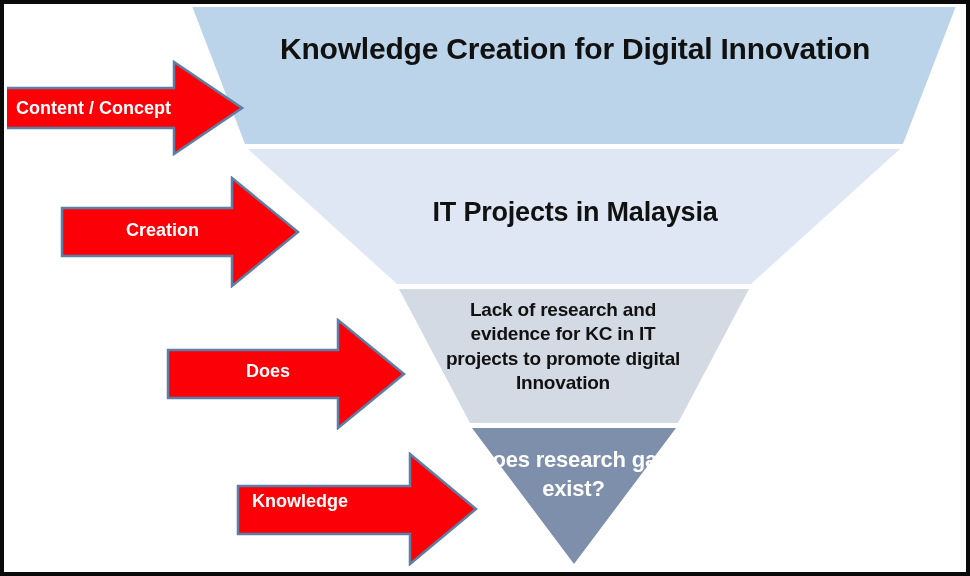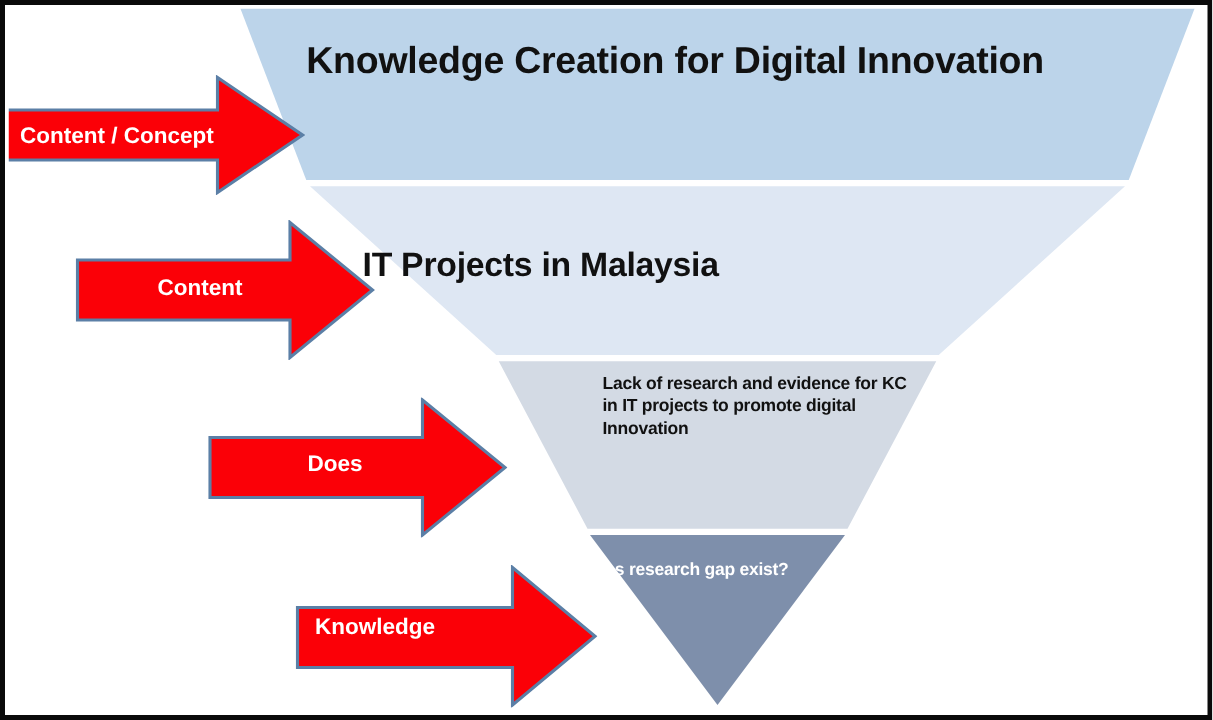--- a/index.html
+++ b/index.html
@@ -38,21 +38,21 @@
   
   #funnel {
     position: absolute;
     left: 0; top: 0;
     width: 970px; height: 576px;
     z-index: 5;
   }
   .tier-label {
     position: absolute;
     z-index: 12;
-    text-align: left;
+    text-align: center;
     font-weight: bold;
     color: #111111;
     line-height: 1.12;
     letter-spacing: -0.2px;
   }
   #tier1-label {
     left: 245px;
     top: 32px;
     width: 660px;
     font-size: 30px;
@@ -60,29 +60,28 @@
   #tier2-label {
     left: 290px;
     top: 197px;
     width: 570px;
     font-size: 27px;
   }
   #tier3-label {
     left: 438px;
     top: 298px;
     width: 250px;
-    font-size: 14px;
+    font-size: 19px;
     line-height: 1.28;
-    margin-left: 44px;
   }
   #tier4-label {
     left: 466px;
     top: 446px;
     width: 215px;
-    font-size: 14px;
+    font-size: 22px;
     line-height: 1.3;
     color: #ffffff;
     z-index: 13;
   }
   
   .arrow {
     position: absolute;
     z-index: 30;
   }
   .arrow svg { display: block; }
@@ -133,21 +132,21 @@
       <polygon points="2,28 182,28 182,2 250,48 182,94 182,68 2,68" fill="#fb0007" stroke="#5b7fa6" stroke-width="2.5"></polygon>
     </svg>
   </div>
   <div class="arrow-text" id="arrow1-text">Content / Concept</div>
 
   <div class="arrow" id="arrow2">
     <svg width="240" height="112" viewBox="0 0 240 112" aria-hidden="true">
       <polygon points="2,32 172,32 172,2 238,56 172,110 172,80 2,80" fill="#fb0007" stroke="#5b7fa6" stroke-width="2.5"></polygon>
     </svg>
   </div>
-  <div class="arrow-text" id="arrow2-text">Content</div>
+  <div class="arrow-text" id="arrow2-text">Creation</div>
 
   <div class="arrow" id="arrow3">
     <svg width="240" height="112" viewBox="0 0 240 112" aria-hidden="true">
       <polygon points="2,32 172,32 172,2 238,56 172,110 172,80 2,80" fill="#fb0007" stroke="#5b7fa6" stroke-width="2.5"></polygon>
     </svg>
   </div>
   <div class="arrow-text" id="arrow3-text">Does</div>
 
   <div class="arrow" id="arrow4">
     <svg width="242" height="114" viewBox="0 0 242 114" aria-hidden="true">

